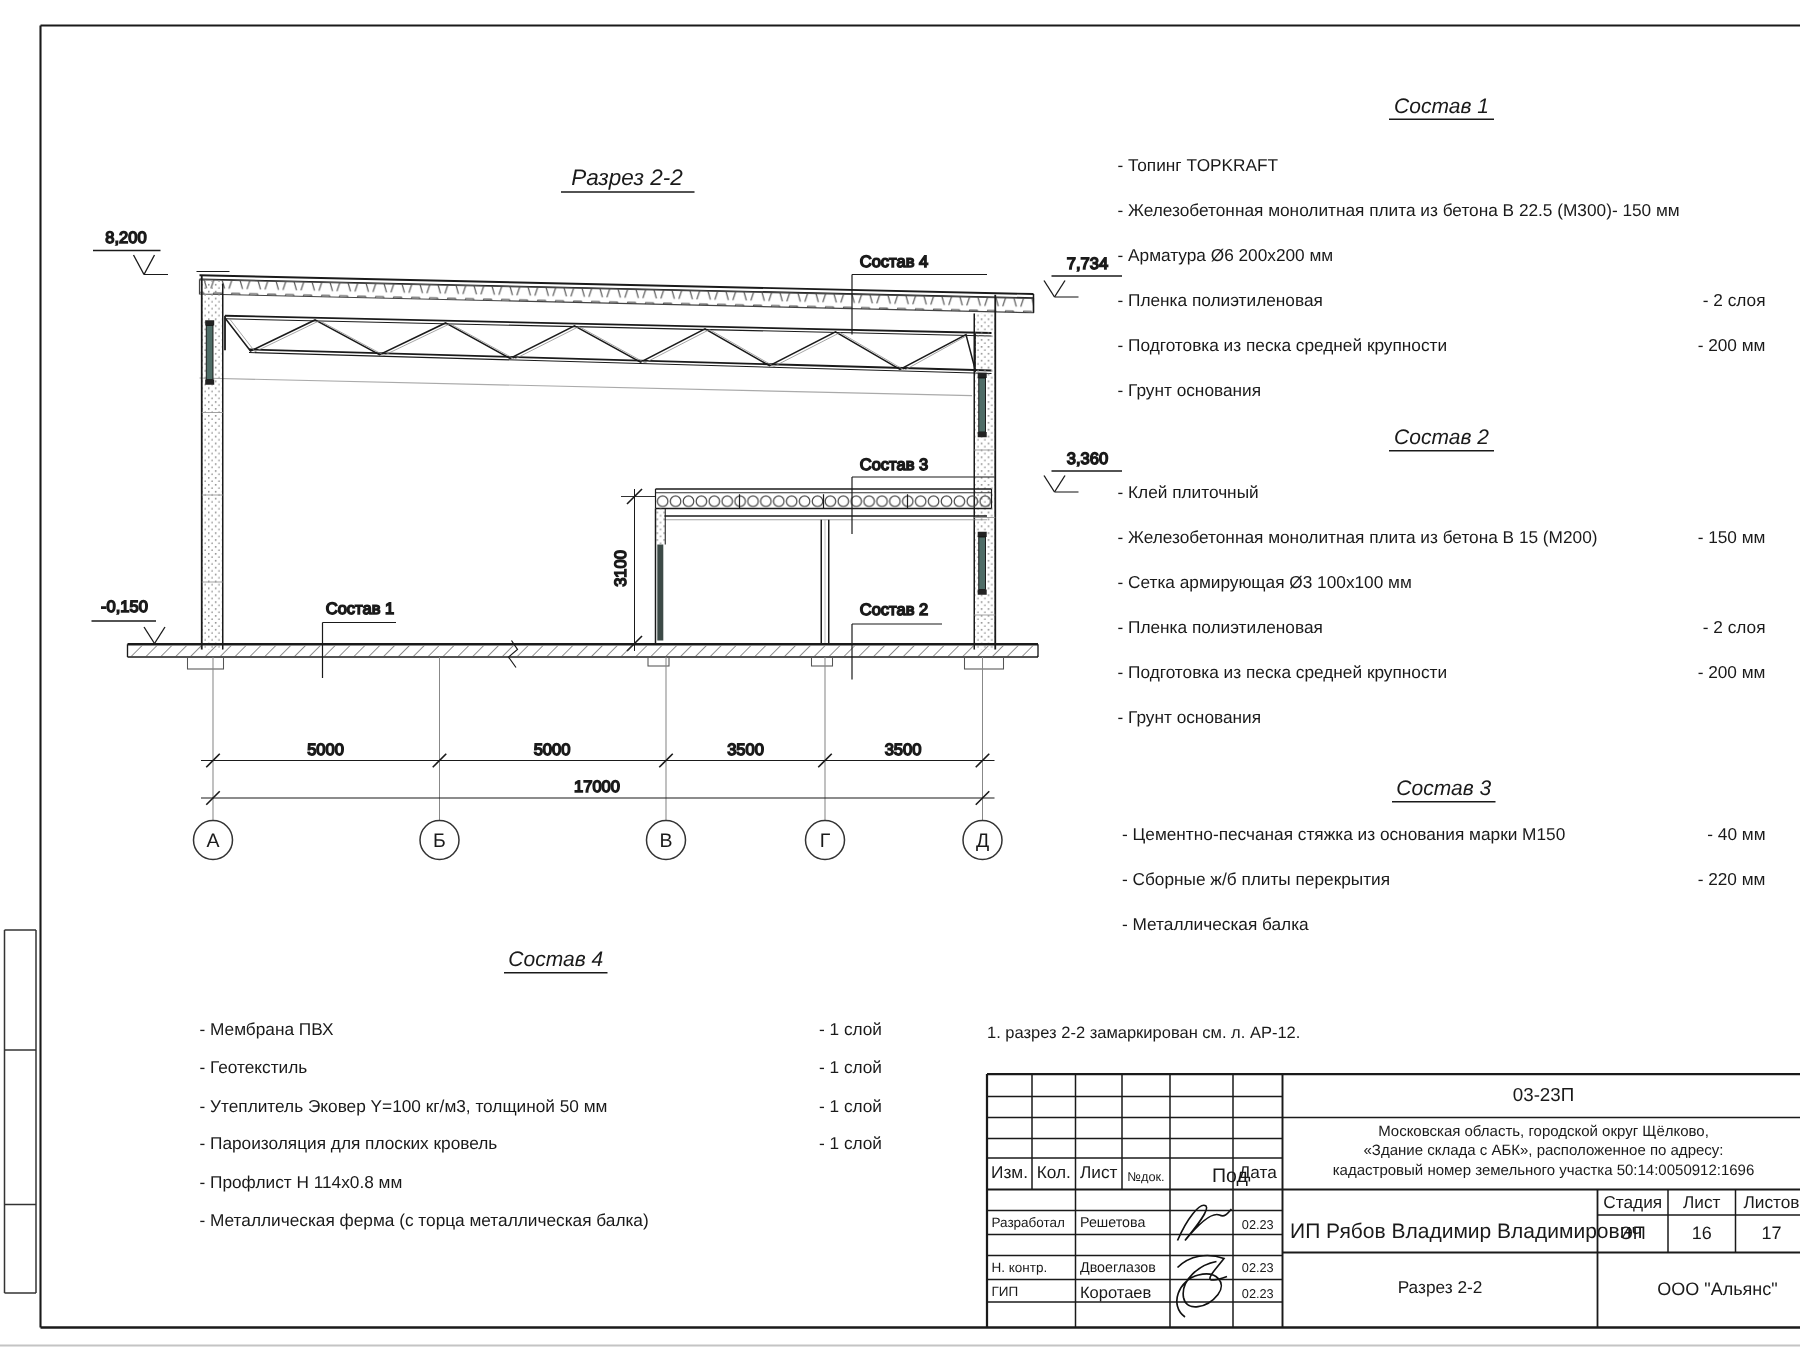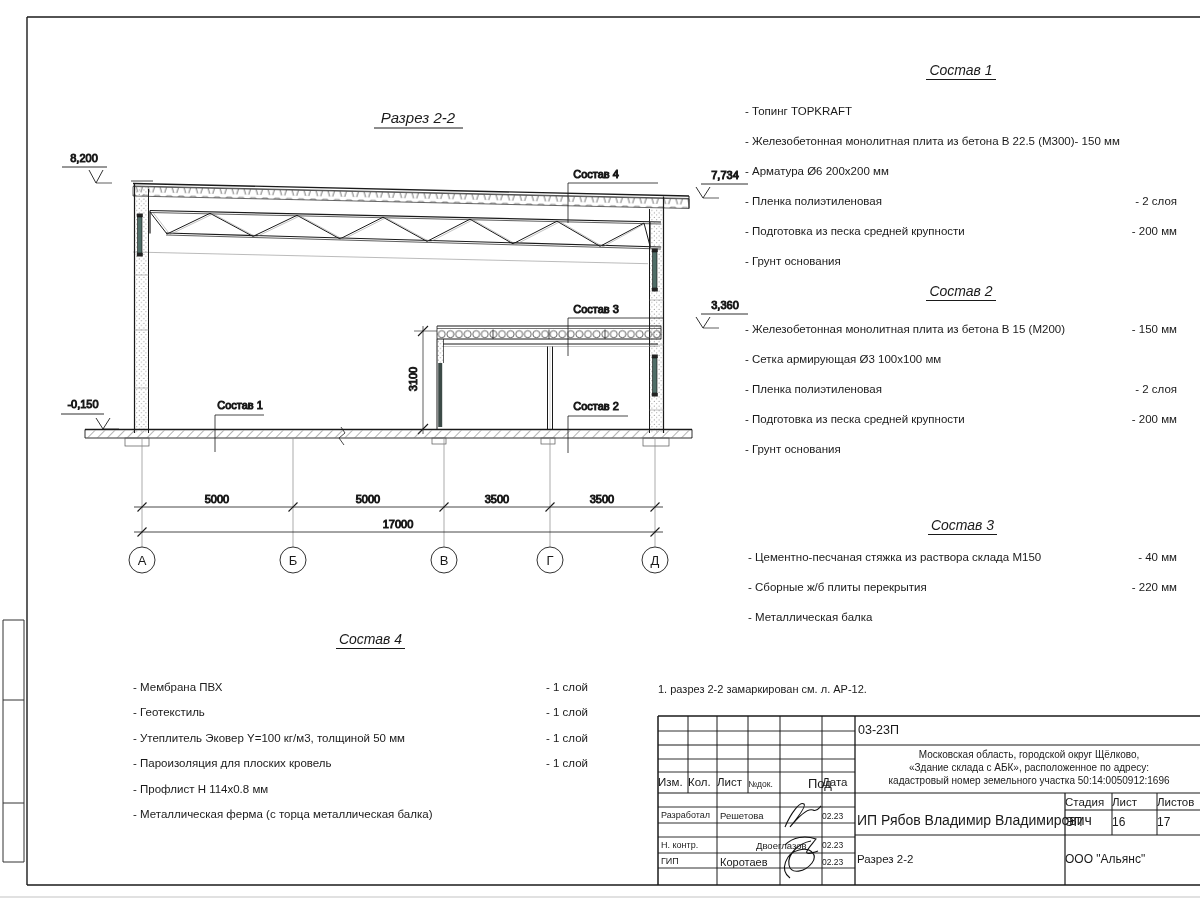--- a/index.html
+++ b/index.html
@@ -10,21 +10,21 @@
   .t11{font-size:11px;} .t13{font-size:13px;}
   .dtitle{font-size:15px;font-style:italic;}
   
   .comp{position:absolute;}
   .comp-title{text-align:center;font-size:14px;font-style:italic;height:17px;}
   .comp-title span{border-bottom:1px solid #1a1a1a;padding:0 3px 1px 3px;}
   .ci{display:flex;justify-content:space-between;align-items:center;font-size:11.5px;white-space:nowrap;}
   .c30 .ci{height:30px;} .c25 .ci{height:25.5px;}
   .note{position:absolute;font-size:11px;white-space:nowrap;}
   
-  .tbt{position:absolute;white-space:nowrap;overflow:hidden;}
+  .tbt{position:absolute;text-align:center;white-space:nowrap;overflow:hidden;}
   .tbl{position:absolute;text-align:left;white-space:nowrap;}
   .desc{position:absolute;text-align:center;font-size:10px;line-height:13px;}
 </style>
 </head>
 <body>
 
 <div class="page">
 
 <svg class="lines" viewBox="0 0 1200 900">
   <defs>
@@ -305,20 +305,24 @@
           <span>- Грунт основания</span>
           <span></span>
         </div>
   </div>
 </div>
 
 <div class="comp c30" style="left:745px;top:283px;width:432px;">
   <div class="comp-title"><span>Состав 2</span></div>
   <div style="margin-top:14px;">
     <div class="ci">
+          <span>- Клей плиточный</span>
+          <span></span>
+        </div>
+    <div class="ci">
           <span>- Железобетонная  монолитная плита из бетона В 15 (М200)</span>
           <span>- 150 мм</span>
         </div>
     <div class="ci">
           <span>- Сетка армирующая Ø3 100х100 мм</span>
           <span></span>
         </div>
     <div class="ci">
           <span>- Пленка полиэтиленовая</span>
           <span>-  2 слоя</span>
@@ -331,21 +335,21 @@
           <span>- Грунт основания</span>
           <span></span>
         </div>
   </div>
 </div>
 
 <div class="comp c30" style="left:748px;top:517px;width:429px;">
   <div class="comp-title"><span>Состав 3</span></div>
   <div style="margin-top:8px;">
     <div class="ci">
-          <span>- Цементно-песчаная стяжка  из раствора склада М150</span>
+          <span>- Цементно-песчаная стяжка  из основания марки М150</span>
           <span>- 40 мм</span>
         </div>
     <div class="ci">
           <span>- Сборные ж/б плиты перекрытия</span>
           <span>- 220 мм</span>
         </div>
     <div class="ci">
           <span>- Металлическая  балка</span>
           <span></span>
         </div>
@@ -394,21 +398,21 @@
 <div class="tbt" style="left:688px;top:776px;width:29px;font-size:11.5px;">Кол.</div>
 <div class="tbt" style="left:717px;top:776px;width:31px;font-size:11.5px;">Лист</div>
 <div class="tbt" style="left:748px;top:779px;width:32px;font-size:8.5px;">№док.</div>
 <div class="tbt" style="left:808px;top:776px;width:24px;font-size:13px;">Подп.</div>
 <div class="tbt" style="left:822px;top:776px;width:33px;font-size:11.5px;">Дата</div>
 
 <div class="tbl" style="left:661px;top:810px;font-size:9px;">Разработал</div>
 <div class="tbl" style="left:720px;top:810px;font-size:9.5px;">Решетова</div>
 <div class="tbt" style="left:822px;top:811px;width:33px;font-size:8.5px;">02.23</div>
 <div class="tbl" style="left:661px;top:840px;font-size:9px;">Н. контр.</div>
-<div class="tbl" style="left:720px;top:840px;font-size:9.5px;margin-left:36px;">Двоеглазов</div>
+<div class="tbl" style="left:720px;top:840px;font-size:9.5px;">Двоеглазов</div>
 <div class="tbt" style="left:822px;top:840px;width:33px;font-size:8.5px;">02.23</div>
 <div class="tbl" style="left:661px;top:856px;font-size:9px;">ГИП</div>
 <div class="tbl" style="left:720px;top:856px;font-size:11px;">Коротаев</div>
 <div class="tbt" style="left:822px;top:857px;width:33px;font-size:8.5px;">02.23</div>
 
 <div class="tbt" style="left:857px;top:812px;width:241px;font-size:14px;">ИП Рябов Владимир Владимирович</div>
 <div class="tbt" style="left:1065px;top:796px;width:47px;font-size:11.5px;">Стадия</div>
 <div class="tbt" style="left:1112px;top:796px;width:45px;font-size:11.5px;">Лист</div>
 <div class="tbt" style="left:1157px;top:796px;width:48px;font-size:11.5px;">Листов</div>
 <div class="tbt" style="left:1065px;top:815px;width:47px;font-size:12px;">ЭП</div>

